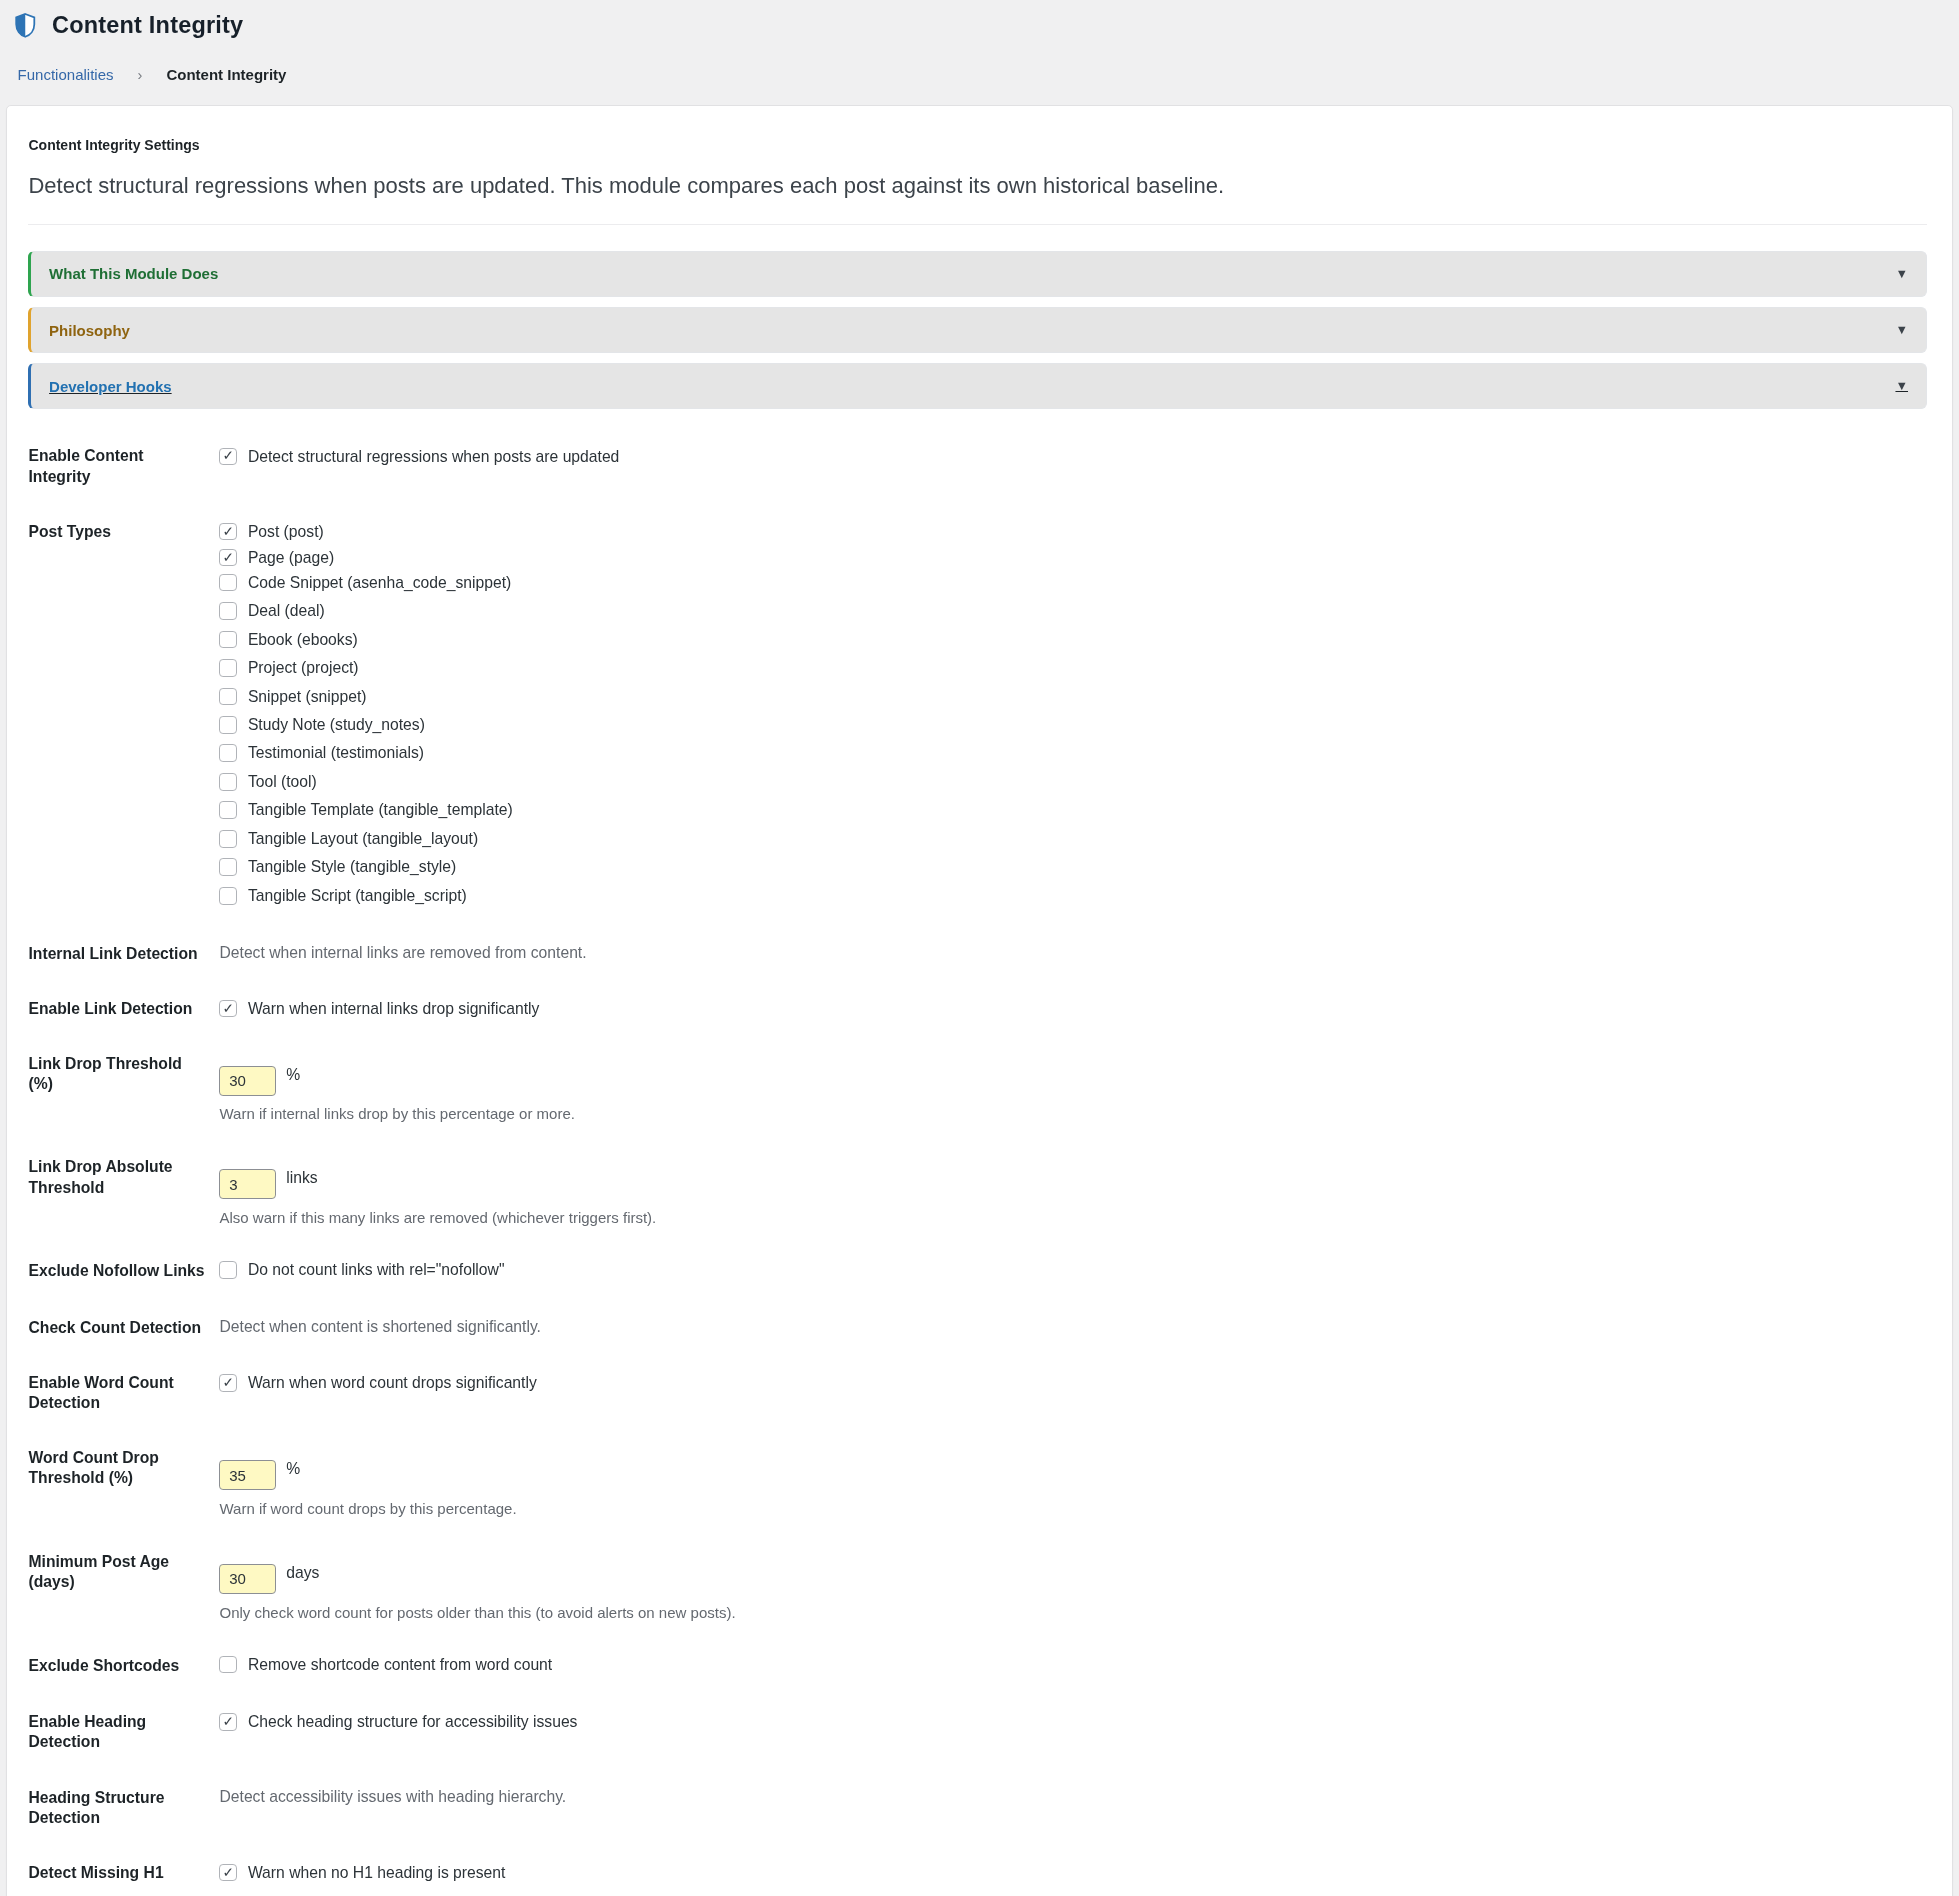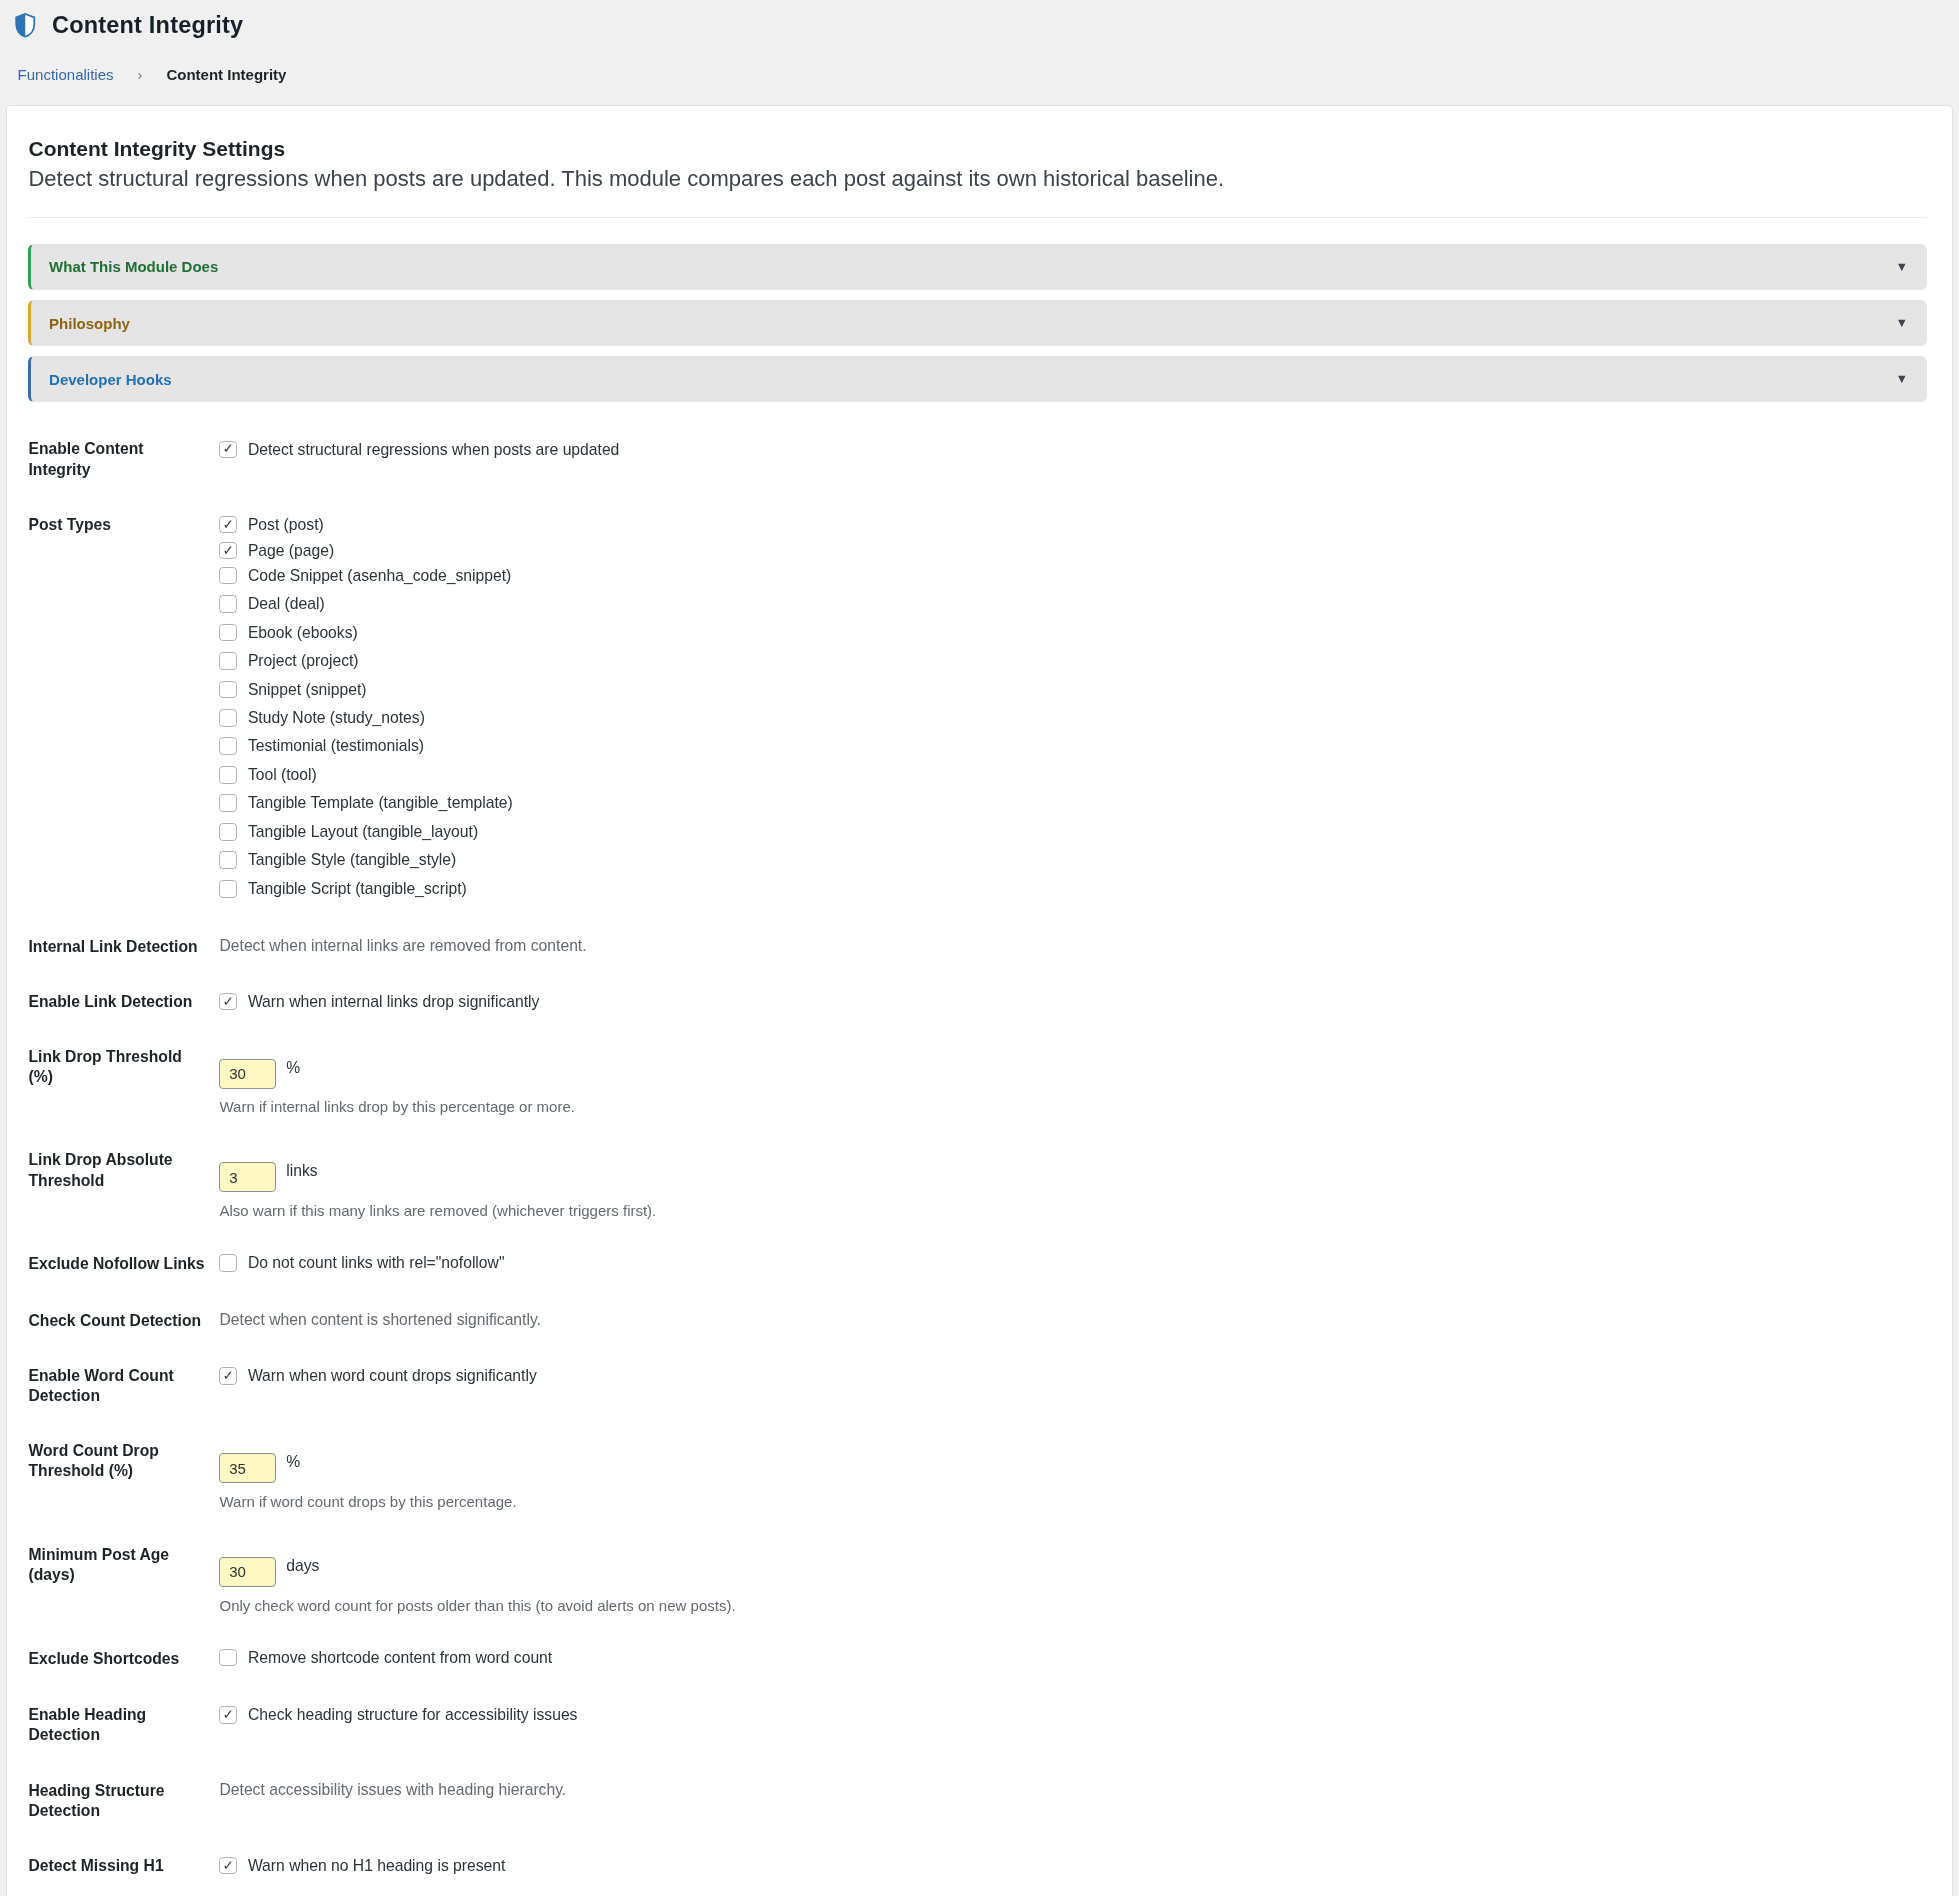--- a/index.html
+++ b/index.html
@@ -31,41 +31,41 @@
 
   
   .card {
     background: #ffffff;
     border: 1px solid #e1e1e3;
     border-radius: 4.9px;
     margin: 7.8px 5.9px 0 5.9px;
     padding: 31px 25.5px 59px 21.6px;
     box-shadow: 0 1px 2px rgba(0,0,0,.03);
   }
-  .card h2 { font-size: 21px; font-weight: 700; margin-bottom: 5px; }
+  .card h2 { font-size: 14px; font-weight: 700; margin-bottom: 20px; }
   .card .module-desc { font-size: 22px; color: #3c434a; margin-bottom: 25.5px; }
   .card hr.divider { border: none; border-top: 1px solid #ececee; margin: 0 0 25.5px 0; }
 
   
   .accordion {
     display: flex; align-items: center; justify-content: space-between;
     background: #e5e5e5;
     border: 1px solid #e3e5e8;
     border-radius: 5.9px;
     padding: 13.7px 17.6px;
     margin-bottom: 9.8px;
     cursor: pointer;
   }
   .accordion .acc-title { font-size: 15px; font-weight: 700; }
   .accordion .chev { font-size: 12.7px; color: #3c434a; }
   .acc-green  { border-left: 3.9px solid #2ea44f; }
   .acc-green  .acc-title { color: #1f6f35; }
   .acc-amber  { border-left: 3.9px solid #e0a32e; }
   .acc-amber  .acc-title { color: #8f6410; }
-  .acc-blue   { border-left: 3.9px solid #2f6fb2; }
+  .acc-blue   { border-left: 3.9px solid #2f6fb2; text-decoration: underline; }
   .acc-blue   .acc-title { color: #2271b1; }
 
   
   .settings { margin-top: 37px; }
   .row { display: flex; align-items: flex-start; margin-bottom: 35px; }
   .row-label {
     flex: 0 0 191px; padding-right: 13.7px;
     font-size: 15.7px; font-weight: 700; line-height: 1.28;
   }
   .row-control { flex: 1 1 auto; font-size: 15.7px; }

